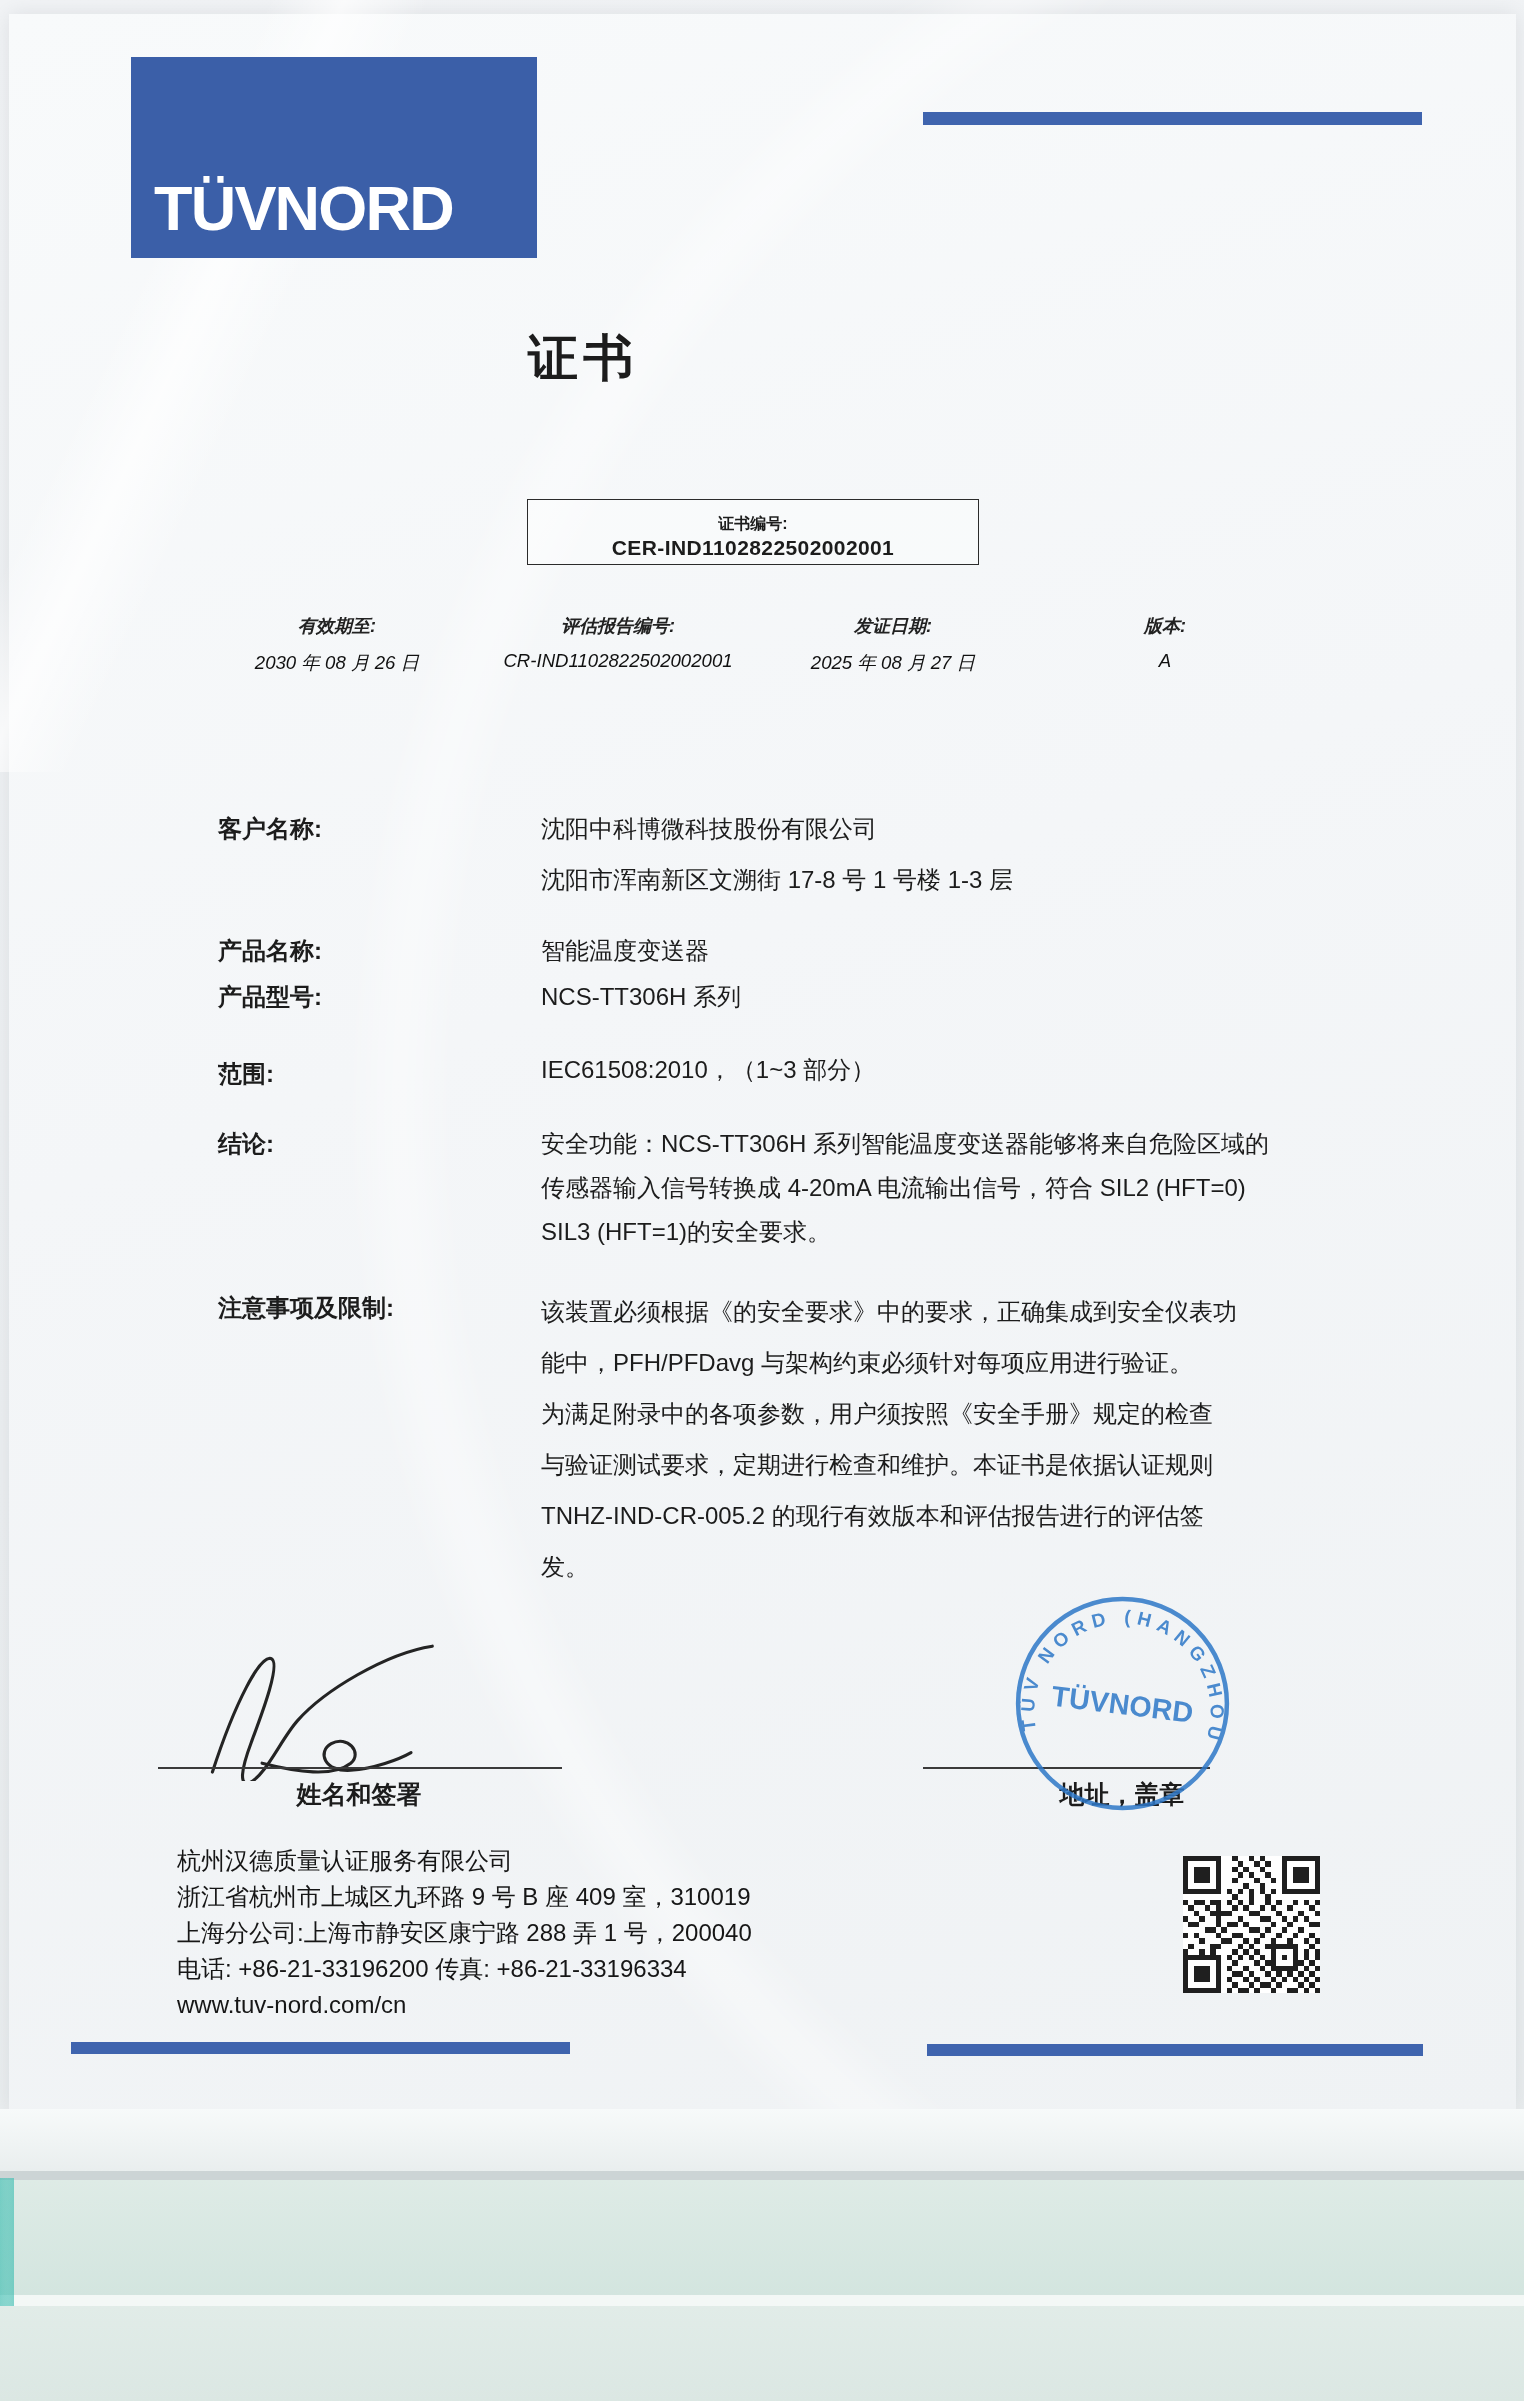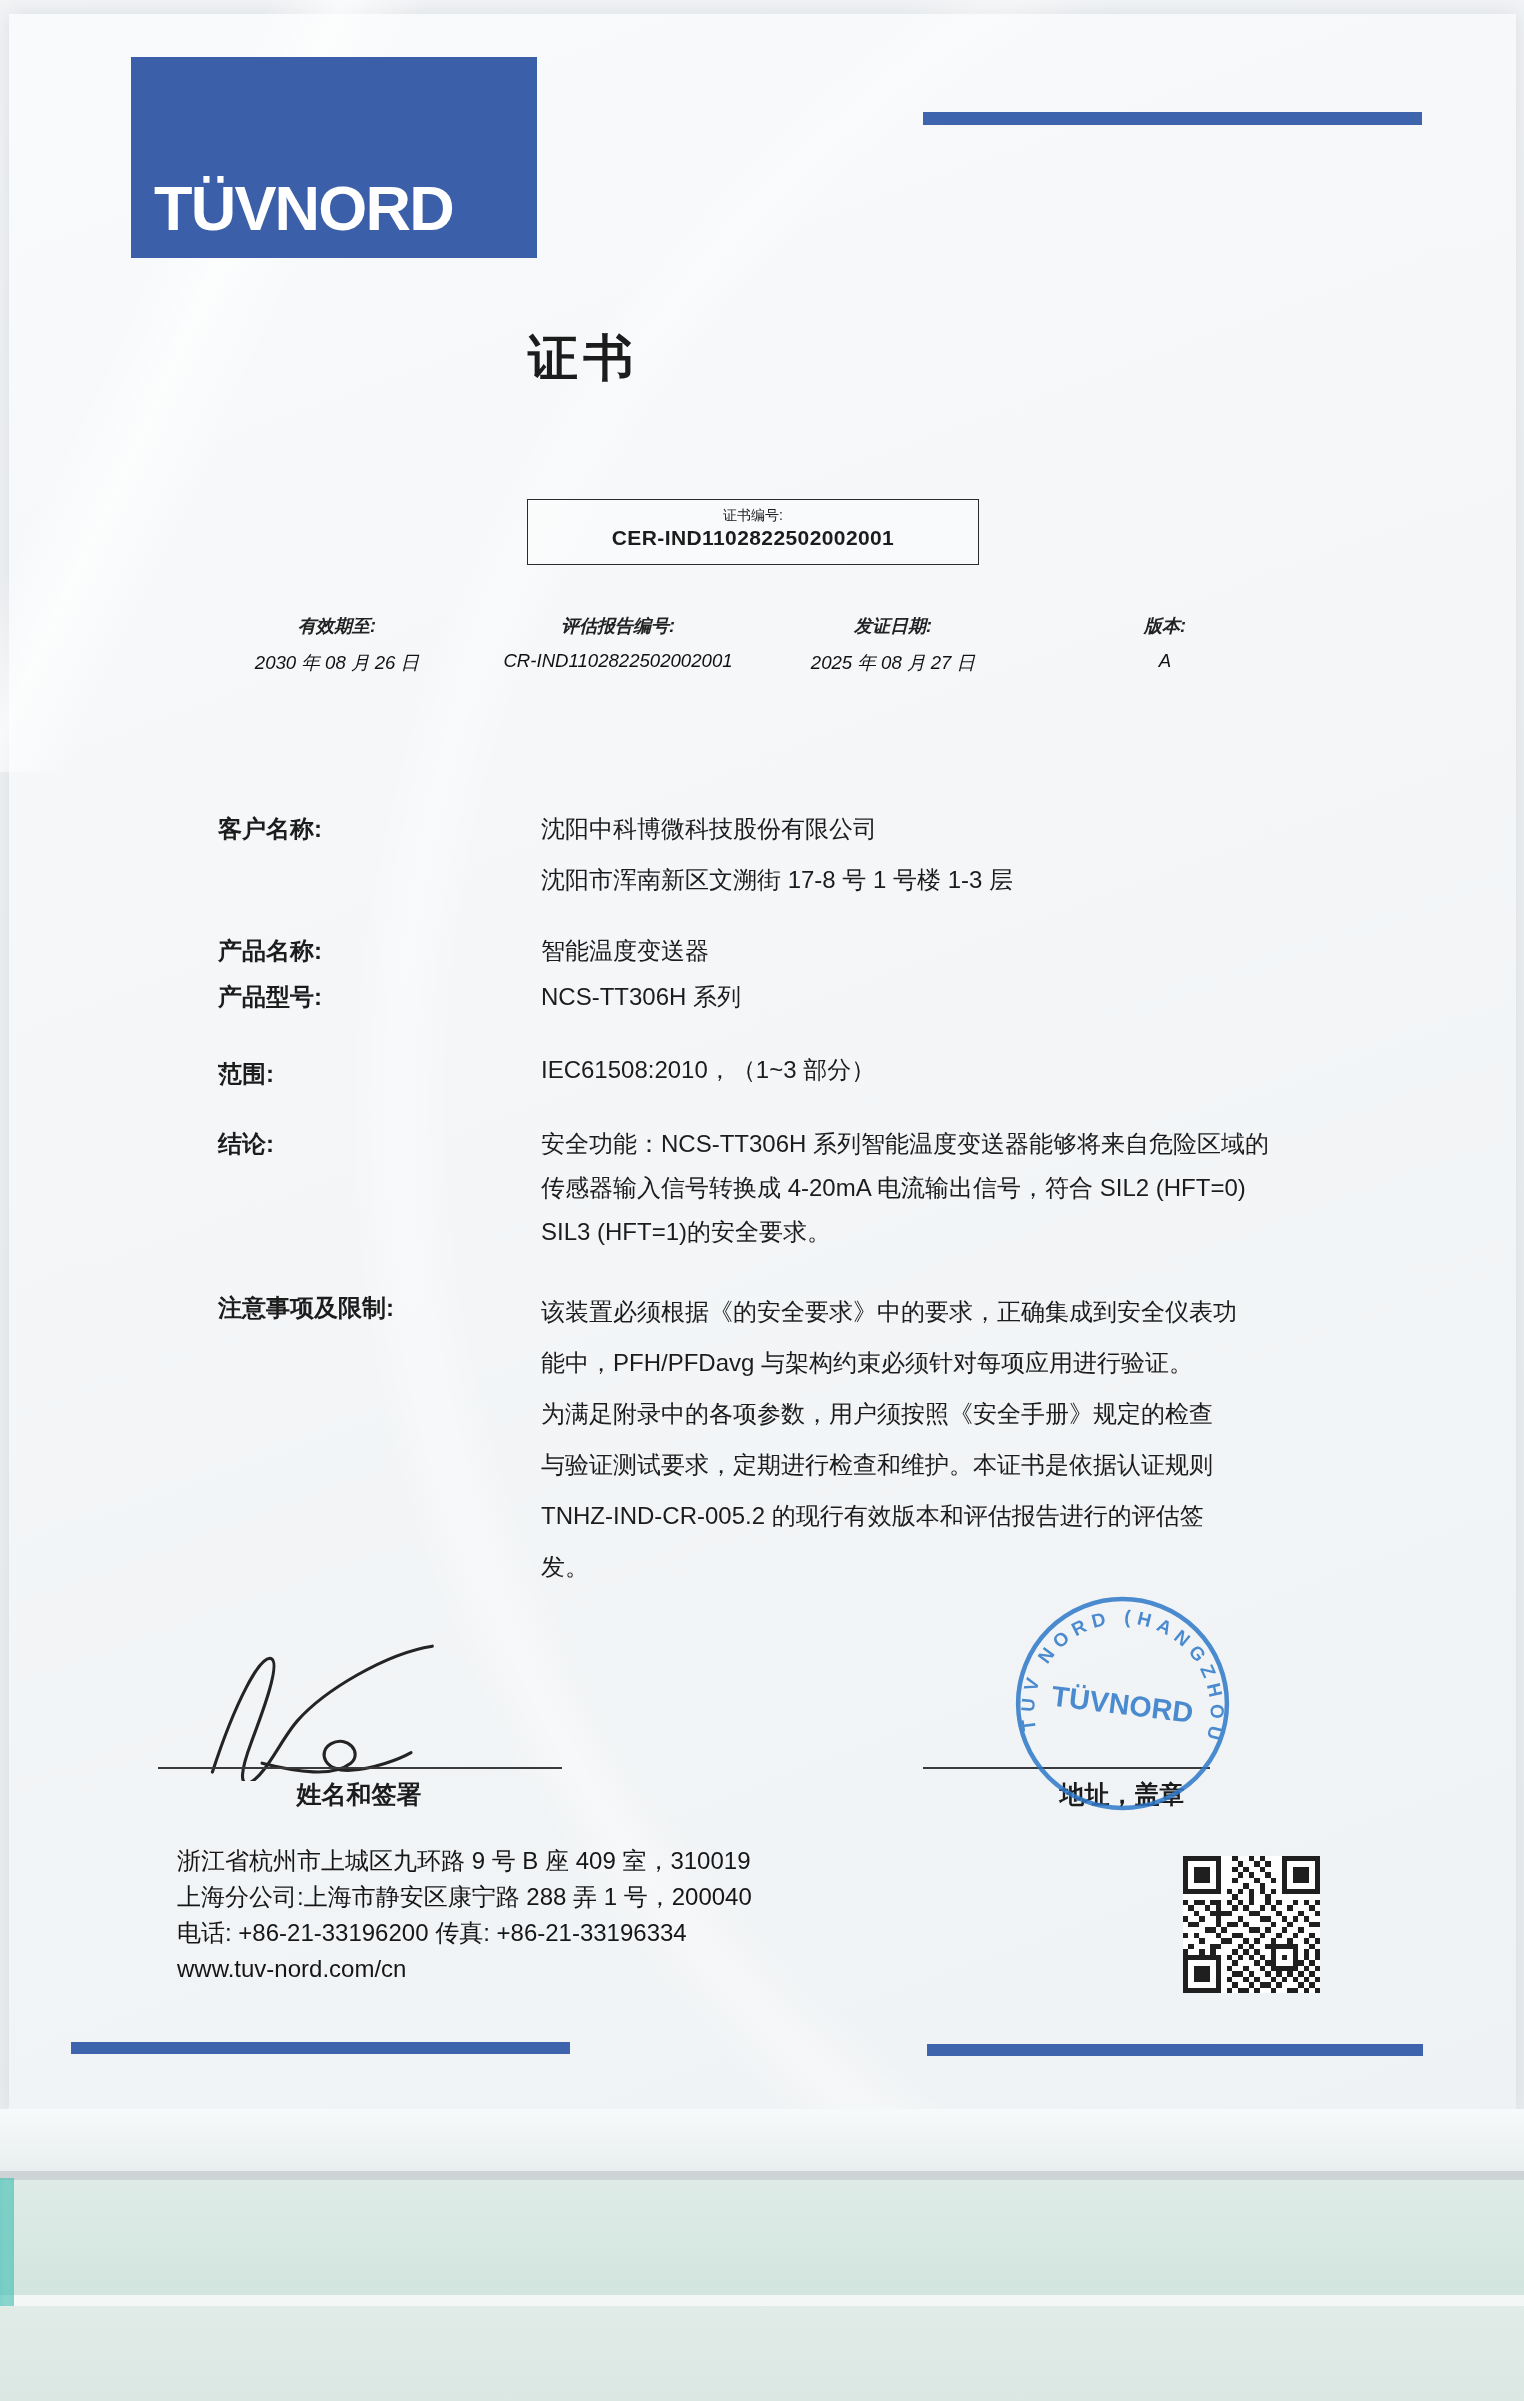--- a/index.html
+++ b/index.html
@@ -17,21 +17,21 @@
   .logo .word{position:absolute;left:23px;bottom:14px;font-size:63px;font-weight:800;
               letter-spacing:-1.8px;color:#ffffff;}
   .bar{position:absolute;background:#3f64ae;}
   .bar-tr{left:923px;top:112px;width:499px;height:13.3px;}
   .bar-bl{left:71px;top:2042px;width:499px;height:12.4px;}
   .bar-br{left:927px;top:2044px;width:496px;height:12.4px;}
   .title{position:absolute;left:528px;top:325px;width:444px;
          font-size:50px;font-weight:700;letter-spacing:5.3px;}
   .certbox{position:absolute;left:527px;top:499px;width:450px;height:64px;
            border:1.8px solid #2b2b2b;text-align:center;background:rgba(255,255,255,.35);}
-  .certbox .cb-label{font-size:14px;font-weight:400;margin-top:7px;}
+  .certbox .cb-label{font-size:16px;font-weight:700;margin-top:14px;}
   .certbox .cb-number{font-size:21px;font-weight:700;letter-spacing:0.4px;margin-top:0.9px;}
   .meta-col{position:absolute;top:614px;width:284px;text-align:center;}
   .meta-col .m-label{font-size:18px;font-weight:700;font-style:italic;color:#222;}
   .meta-col .m-value{font-size:18.6px;font-style:italic;margin-top:12px;color:#111;}
   .mc1{left:195px;} .mc2{left:476px;} .mc3{left:751px;} .mc4{left:1023px;}
   .intro{position:absolute;left:218px;top:706px;font-size:25px;}
   .f-label{position:absolute;left:218px;font-size:24px;font-weight:700;text-align:center;}
   .f-value{position:absolute;left:541px;font-size:24px;width:781px;}
   .bold{font-weight:400;}
   .lines-50{line-height:44px;} .lines-57{line-height:51px;}
@@ -140,20 +140,21 @@
   <svg class="stamp-svg" width="225" height="225" viewBox="0 0 250 250">
     <circle cx="125" cy="125" r="116" fill="none" stroke="#2e78c8" stroke-width="5"></circle>
     <path id="stamp-arc" d="M 30,158 A 98,98 0 1 1 220,158" fill="none"></path>
     <text font-size="21" font-weight="600" letter-spacing="1.5" fill="#2e78c8" font-family="Liberation Sans, DejaVu Sans, sans-serif">
       <textPath href="#stamp-arc" startOffset="4" textLength="540" lengthAdjust="spacing">TÜV NORD (HANGZHOU) CO., LTD.</textPath>
     </text>
     <text x="125" y="137" text-anchor="middle" transform="rotate(7 125 125)" font-size="32" fill="#2e78c8" font-family="Liberation Sans, DejaVu Sans, sans-serif"><tspan font-weight="800">TÜV</tspan><tspan font-weight="600">NORD</tspan></text>
   </svg>
 
   <div class="footer">
+    <div>杭州汉德质量认证服务有限公司</div>
     <div>浙江省杭州市上城区九环路 9 号 B 座 409 室，310019</div>
     <div>上海分公司:上海市静安区康宁路 288 弄 1 号，200040</div>
     <div>电话: +86-21-33196200 传真: +86-21-33196334</div>
     <div>www.tuv-nord.com/cn</div>
   </div>
 
   <svg class="qr-svg" width="137" height="137" viewBox="0 0 25 25" shape-rendering="crispEdges">
     <rect x="0" y="0" width="25" height="25" fill="#ffffff"></rect>
     <g fill="#1f1f1f">
       <rect x="0" y="0" width="7" height="7"></rect>

